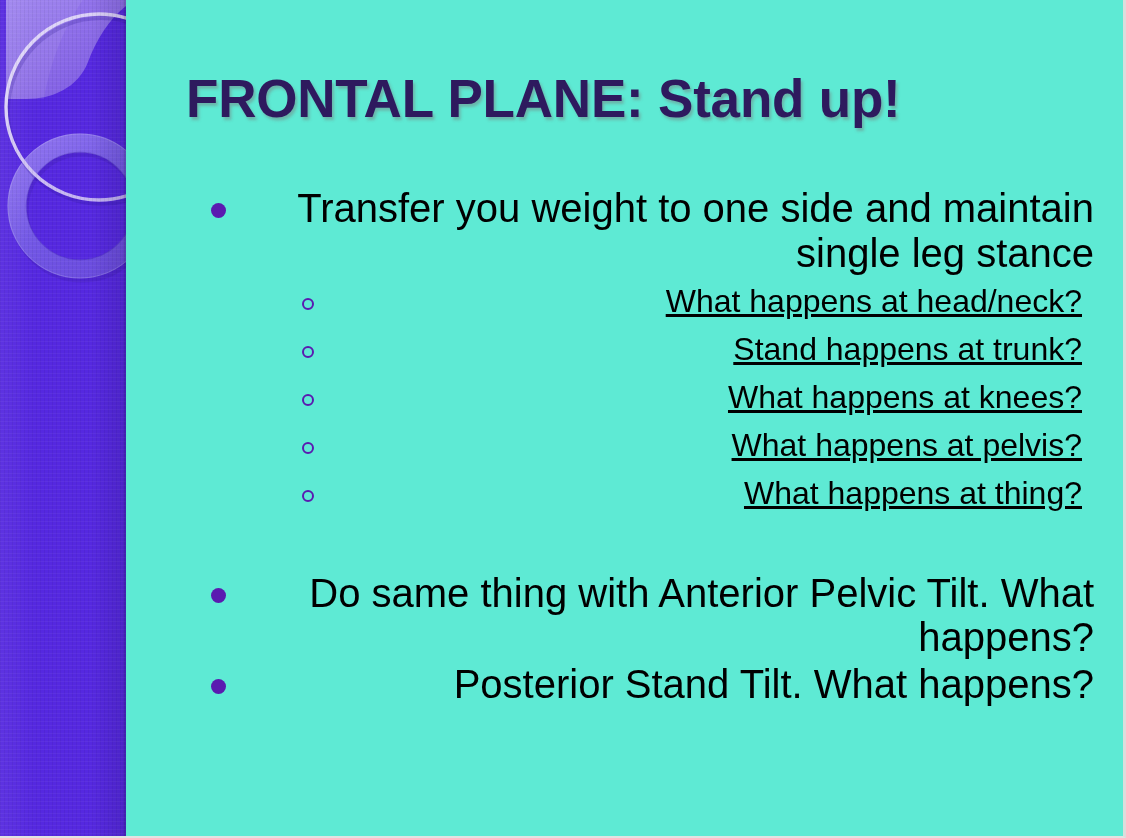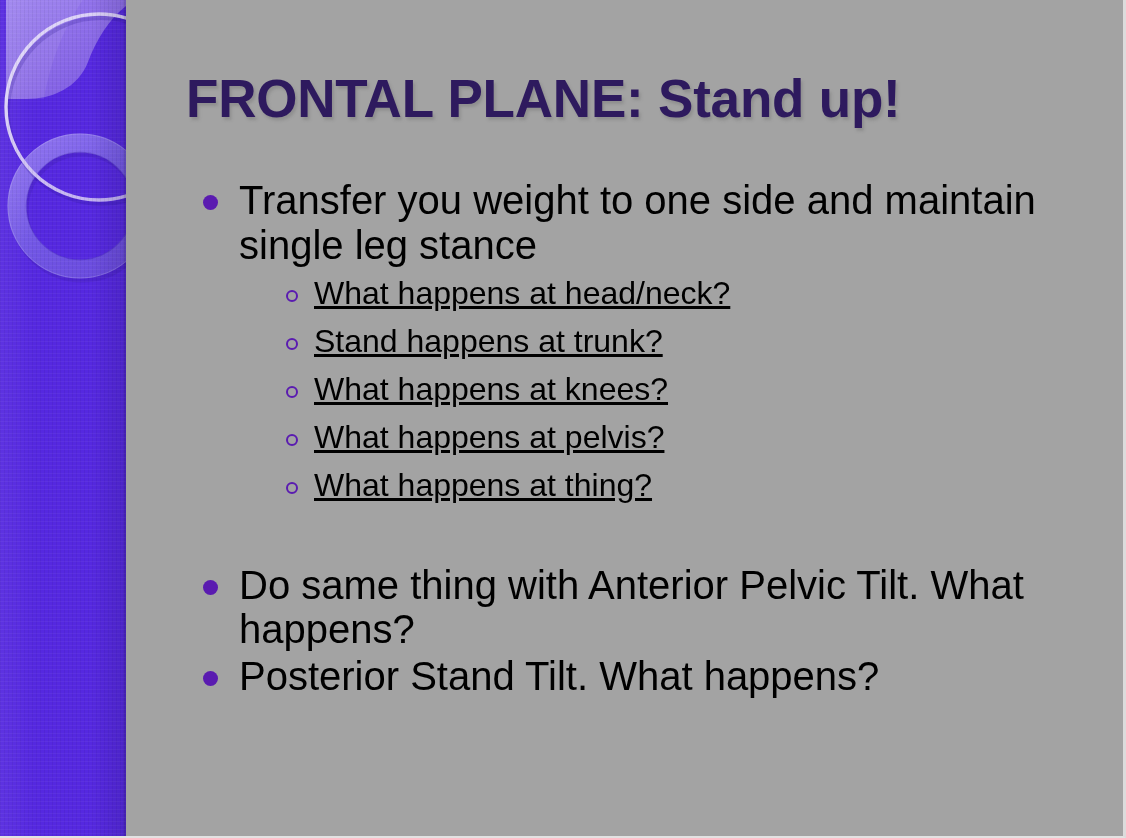--- a/index.html
+++ b/index.html
@@ -8,21 +8,21 @@
     background: #ffffff;
   }
   body {
     font-family: "Liberation Sans", sans-serif;
   }
 
   #slide {
     position: relative;
     width: 1126px;
     height: 838px;
-    background: #a3a3a3;
+    background: #5eead4;
     overflow: hidden;
     box-sizing: border-box;
     border-right: 3px solid #dcdcdc;
     border-bottom: 2px solid #e2e2e2;
   }
 
   
   #sidebar {
     position: absolute;
     left: 0;
@@ -78,22 +78,23 @@
   #body {
     position: absolute;
     left: 196px;
     top: 174px;
     width: 910px;
     color: #000000;
   }
 
   ul.level1, ul.level2 {
     list-style: none;
-    margin: 4px;
+    margin: 12px;
     padding: 0;
+    text-align: right;
   }
 
   
   li.b1 {
     position: relative;
     padding-left: 39px;
     font-size: 40px;
     line-height: 1.12;
     margin-bottom: 2px;
     color: #000000;

